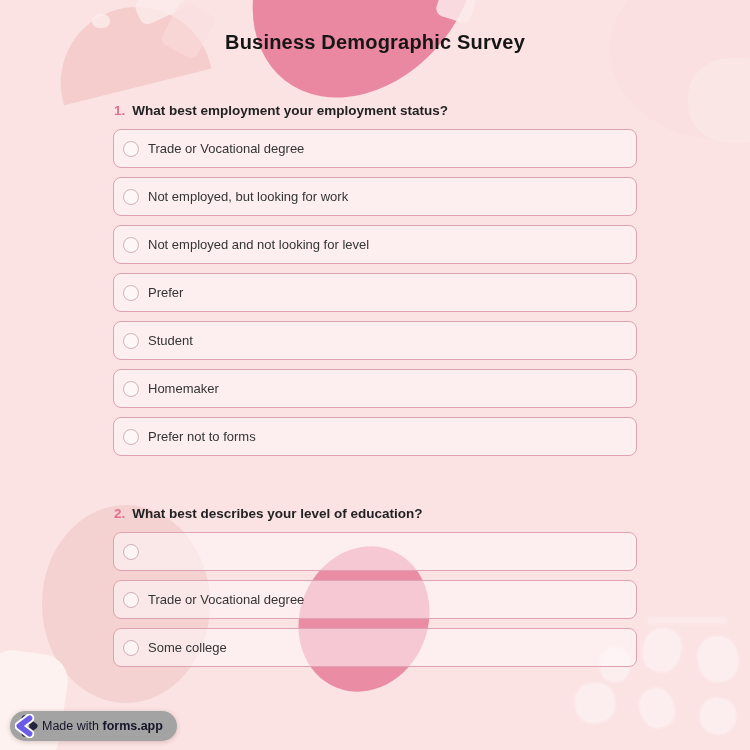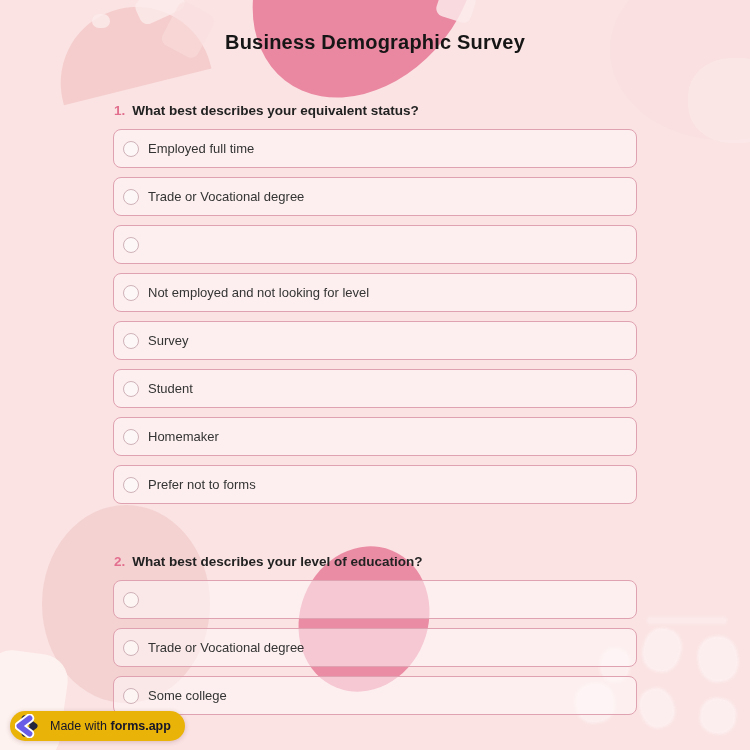--- a/index.html
+++ b/index.html
@@ -46,22 +46,22 @@
   .q-head{display:flex;align-items:baseline;gap:7px;margin:0 0 11px 1px;
         font-size:13.5px;line-height:14px;font-weight:700;color:#222;}
   .q-num{color:var(--accent-number,#e26f8e);}
   .option{box-sizing:border-box;height:39px;margin-bottom:9px;border:1px solid var(--box-border,#dfa2b0);
         border-radius:8px;background:rgba(255,250,250,.55);
         display:flex;align-items:center;gap:9px;padding:0 12px 0 9px;cursor:pointer;}
   .radio{box-sizing:border-box;flex:none;width:16px;height:16px;border-radius:50%;
         border:1.5px solid #cfb2b9;background:rgba(255,255,255,.5);}
   .opt-label{font-size:13px;color:var(--option-text,#343434);line-height:15px;}
   
-  .badge{position:absolute;left:10px;bottom:9px;z-index:10;display:flex;align-items:center;gap:11px;
-        background:#eab308;border-radius:999px;padding:3px 14px 3px 5px;height:30px;
+  .badge{position:absolute;left:10px;bottom:9px;z-index:10;display:flex;align-items:center;gap:3px;
+        background:#a3a3a3;border-radius:999px;padding:3px 14px 3px 5px;height:30px;
         box-sizing:border-box;box-shadow:0 1px 5px rgba(90,30,45,.22);text-decoration:none;cursor:pointer;}
   .badge-logo{width:24px;height:24px;display:flex;}
   .badge-text{font-size:12.5px;color:#15152a;white-space:nowrap;}
   .badge-text b{font-weight:700;}
 </style>
 </head>
 <body>
 
 <div class="page">
 
@@ -83,45 +83,42 @@
   <div class="decor petal p4"></div>
   <div class="decor petal p5"></div>
   <div class="decor petal p6"></div>
 
   <div class="content">
     <h1 class="title">Business Demographic Survey</h1>
     <div class="questions">
   <section class="question">
     <div class="q-head">
       <span class="q-num">1.</span>
-      <span class="q-text">What best describes your equivalent status?</span>
+      <span class="q-text">What best employment your employment status?</span>
     </div>
     <div class="options">
-  <div class="option">
-    <span class="radio"></span>
-    <span class="opt-label">Employed full time</span>
-  </div>
 
   <div class="option">
     <span class="radio"></span>
     <span class="opt-label">Trade or Vocational degree</span>
   </div>
 
   <div class="option">
     <span class="radio"></span>
+    <span class="opt-label">Not employed, but looking for work</span>
   </div>
 
   <div class="option">
     <span class="radio"></span>
     <span class="opt-label">Not employed and not looking for level</span>
   </div>
 
   <div class="option">
     <span class="radio"></span>
-    <span class="opt-label">Survey</span>
+    <span class="opt-label">Prefer</span>
   </div>
 
   <div class="option">
     <span class="radio"></span>
     <span class="opt-label">Student</span>
   </div>
 
   <div class="option">
     <span class="radio"></span>
     <span class="opt-label">Homemaker</span>

